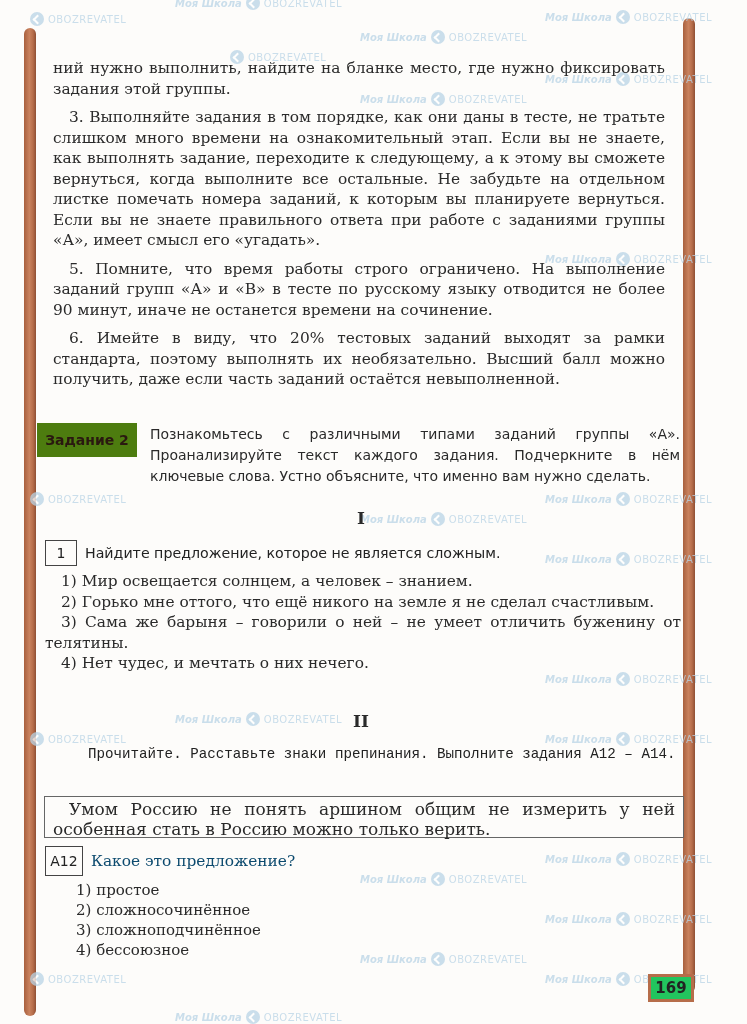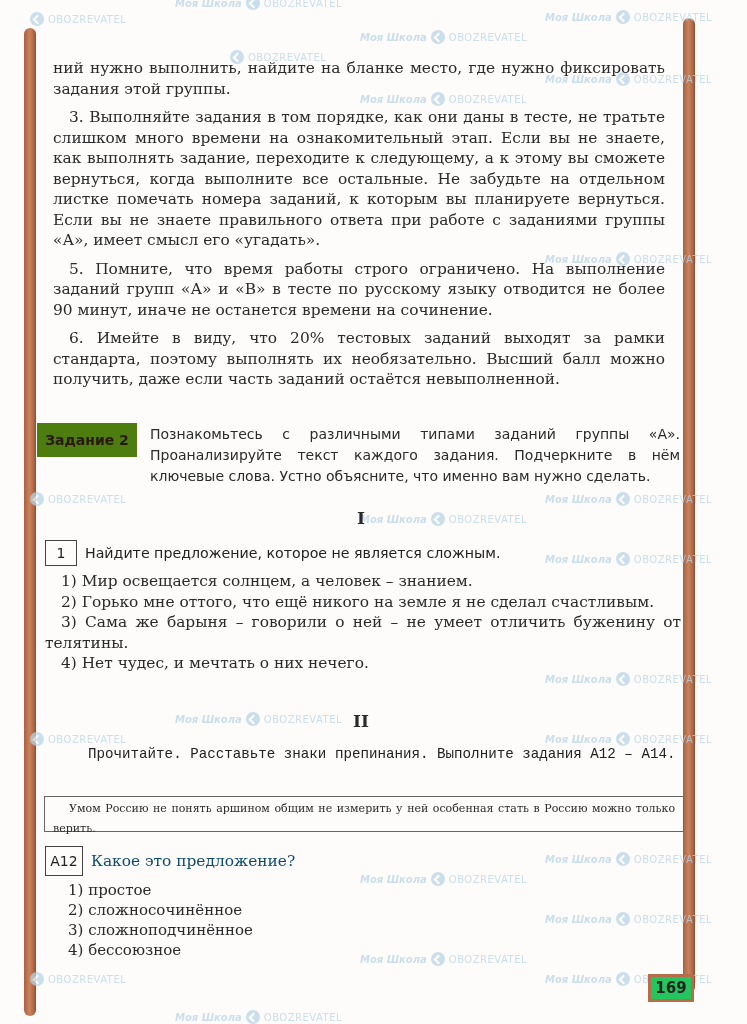--- a/index.html
+++ b/index.html
@@ -155,32 +155,32 @@
       font-family: Liberation Mono, monospace;
       font-size: 14.2px;
       line-height: 22px;
       color: #222;
     }
     .quote-box {
       position: absolute;
       left: 44px;
       top: 796px;
       width: 640px;
-      height: 36px;
+      height: 42px;
       border: 1.5px solid #666;
       box-sizing: border-box;
       padding: 2px 8px 0 8px;
-      font-size: 11px;
+      font-size: 17px;
       line-height: 20px;
       text-align: justify;
       text-indent: 16px;
     }
     .a12-options {
       position: absolute;
-      left: 68px;
+      left: 76px;
       top: 880px;
       font-size: 15px;
       line-height: 20px;
     }
     .a12-options p { margin: 0; }
   </style>
 </head>
 <body>
 
 <div class="rail rail-left"></div>

